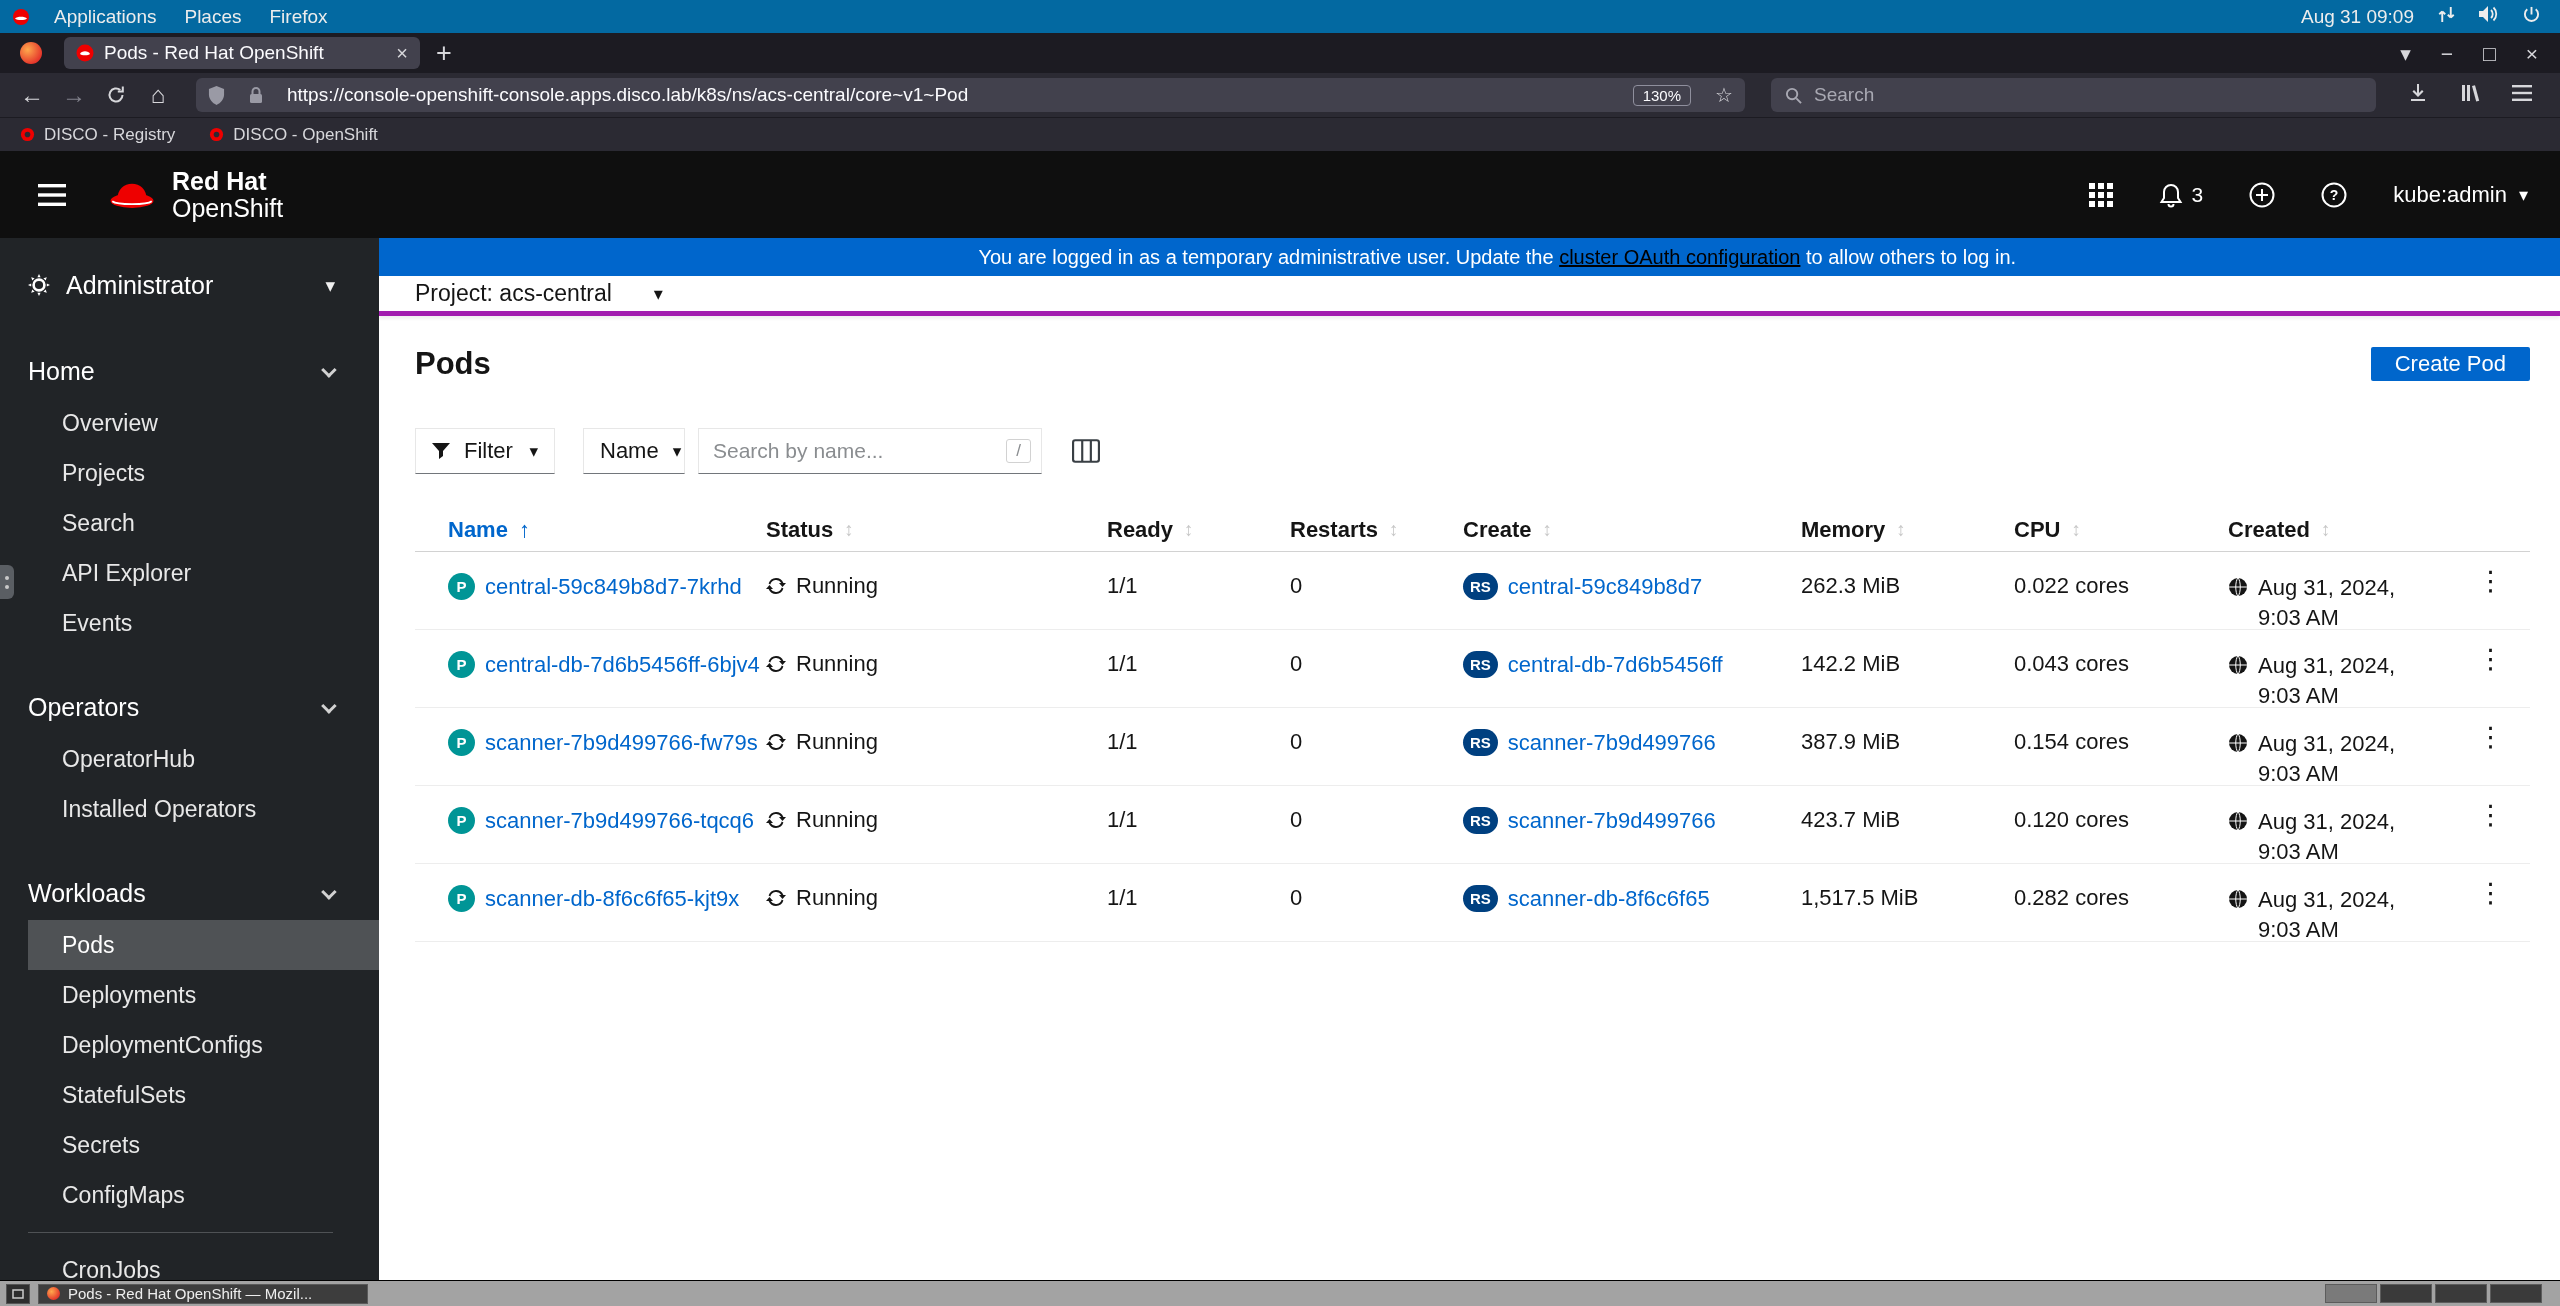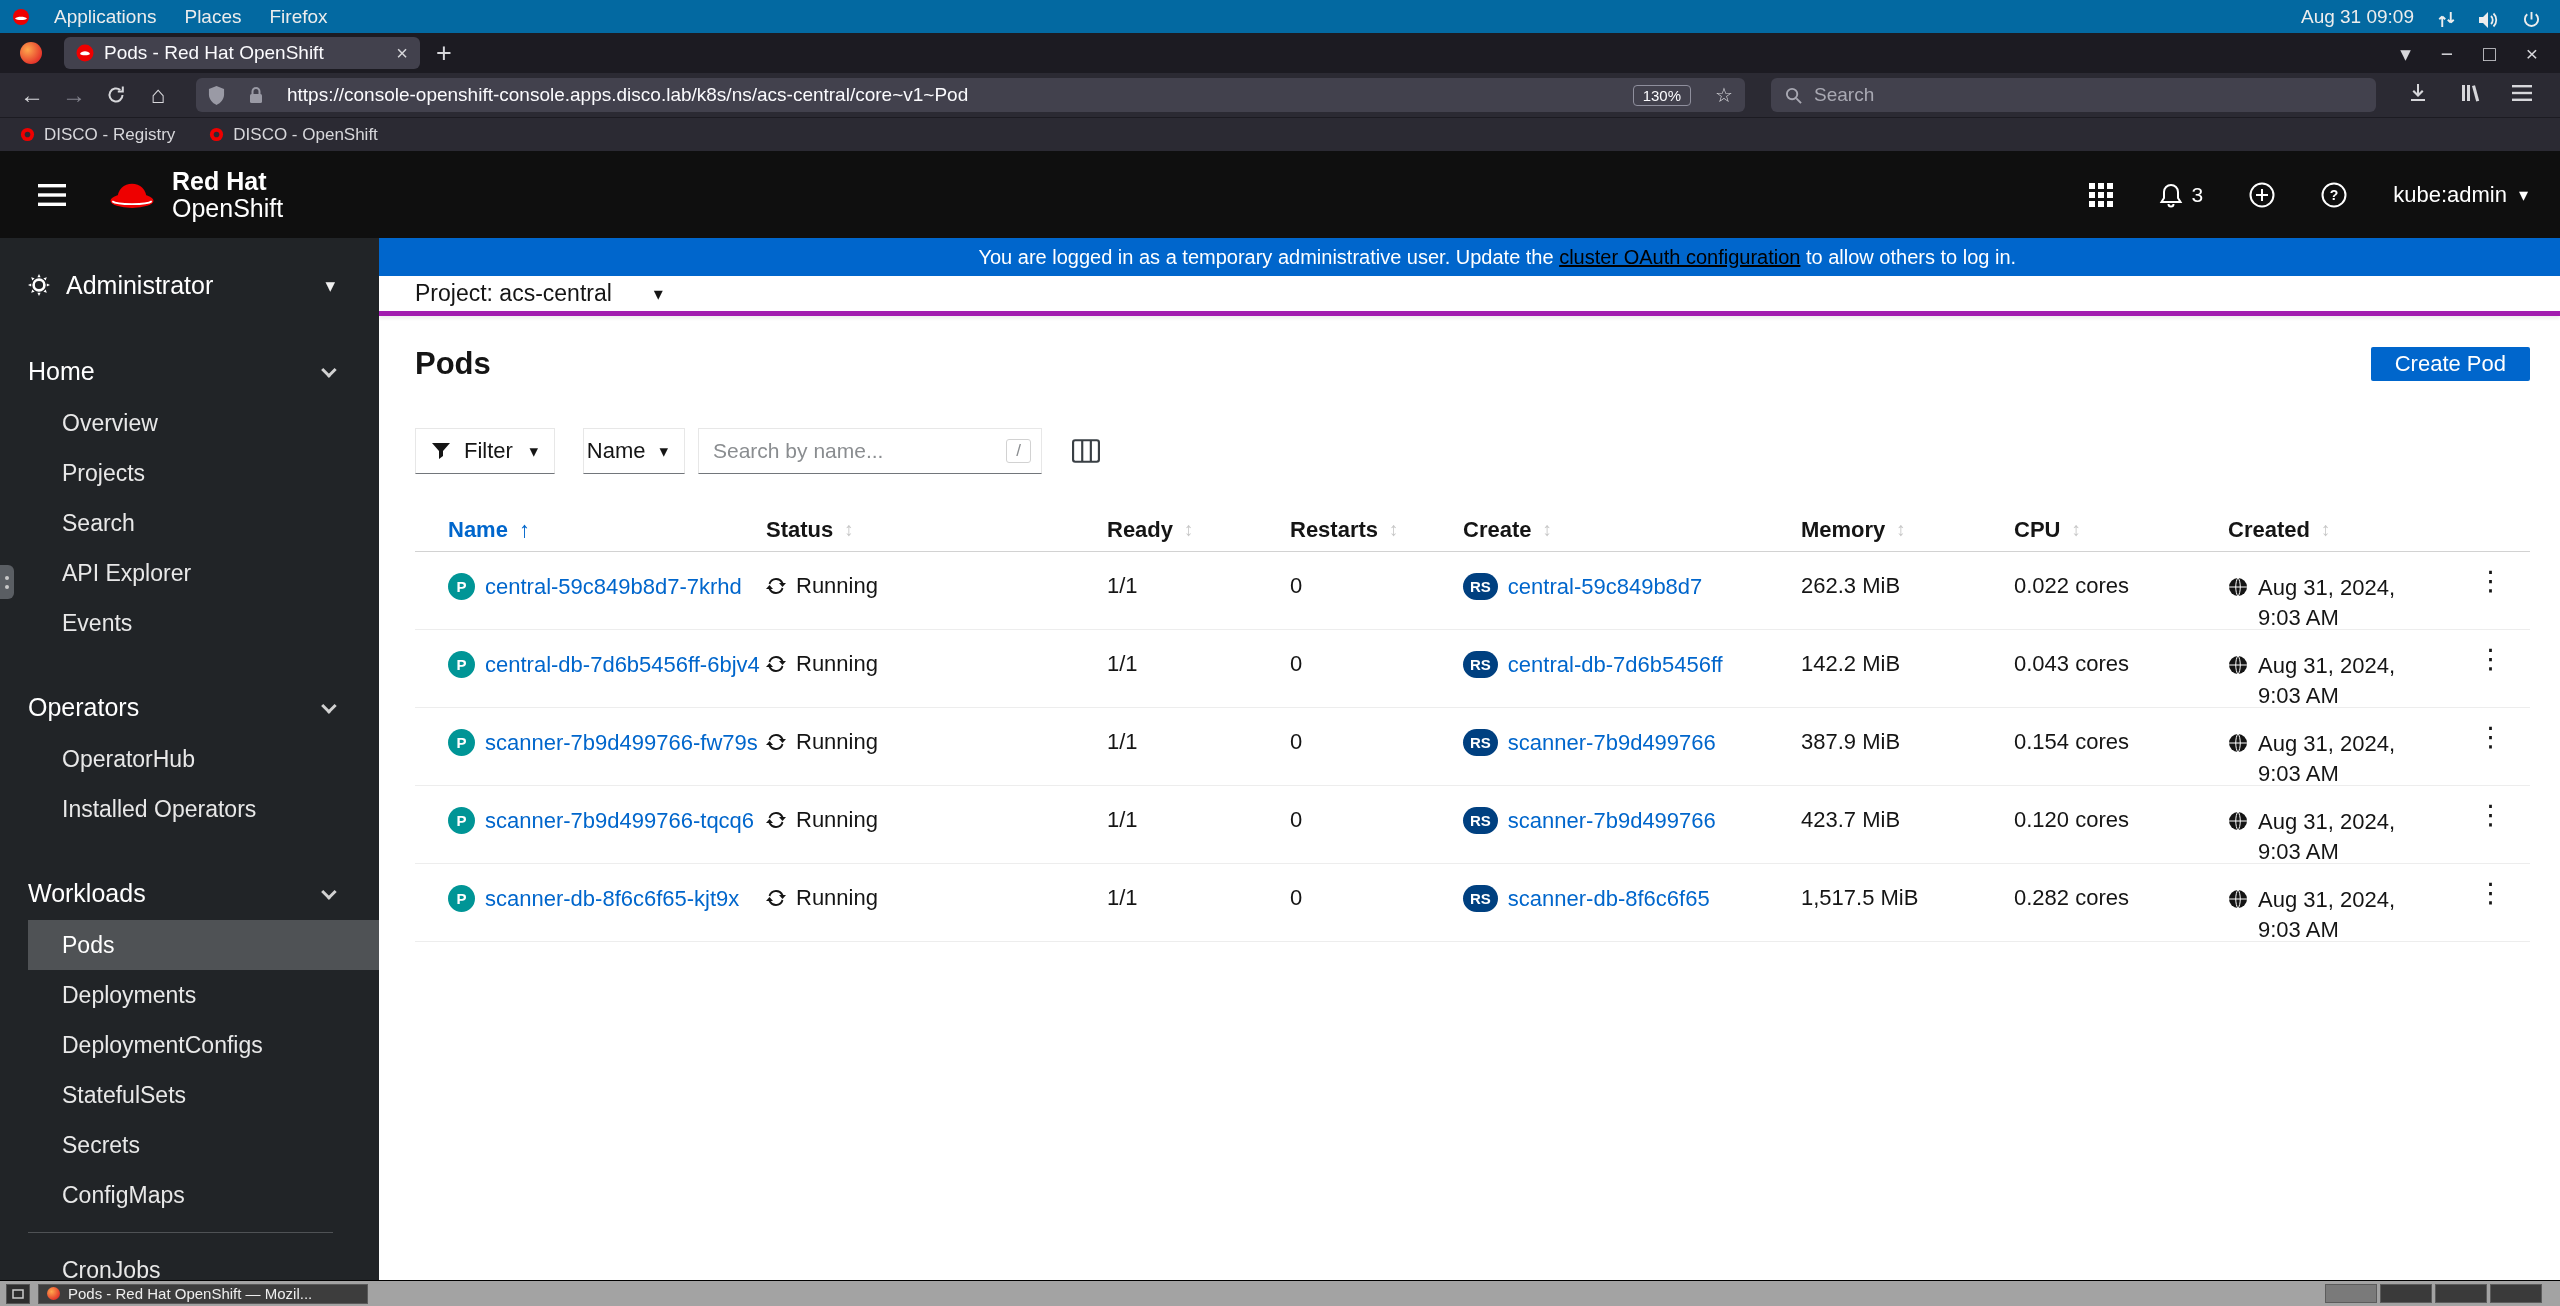--- a/index.html
+++ b/index.html
@@ -4,21 +4,21 @@
 <style>
   *{margin:0;padding:0;box-sizing:border-box;}
   html,body{width:2560px;height:1306px;overflow:hidden;}
   body{font-family:"Liberation Sans",sans-serif;background:#fff;color:#151515;}
   #screen{width:2560px;height:1306px;display:flex;flex-direction:column;}
 
   
   #os-topbar{height:33px;background:#0369a1;display:flex;align-items:center;color:#ededed;font-size:19px;flex:0 0 auto;padding:0 12px;}
   .os-logo{width:18px;height:18px;margin-right:10px;}
   .os-menu{padding:0 14px;height:33px;display:flex;align-items:center;cursor:default;}
-  #os-right{margin-left:auto;display:flex;align-items:flex-end;gap:24px;padding-right:8px;}
+  #os-right{margin-left:auto;display:flex;align-items:flex-start;gap:24px;padding-right:8px;}
   #os-right .osicon{display:flex;align-items:center;}
 
   
   #ff-tabbar{height:40px;background:#1c1b22;display:flex;align-items:center;flex:0 0 auto;padding:0 10px;}
   .ff-view{width:22px;height:22px;border-radius:50%;background:radial-gradient(circle at 35% 35%,#ffa94d,#e5362b 72%);margin:0 22px 0 10px;flex:0 0 auto;}
   .tab{height:32px;width:356px;background:#42414d;border-radius:6px;display:flex;align-items:center;padding:0 12px;color:#fbfbfe;font-size:19px;gap:10px;flex:0 0 auto;}
   .tab-title{white-space:nowrap;overflow:hidden;text-overflow:ellipsis;}
   .tab-close{margin-left:auto;color:#d7d7db;font-size:20px;line-height:1;}
   .newtab{color:#d7d7db;font-size:27px;margin-left:16px;line-height:1;}
   #tab-right{margin-left:auto;display:flex;align-items:center;gap:30px;padding-right:12px;color:#d7d7db;font-size:21px;}
@@ -77,21 +77,21 @@
   #project-bar{height:40px;display:flex;align-items:center;padding-left:36px;font-size:23px;border-bottom:5px solid #a21caf;box-shadow:0 3px 3px rgba(0,0,0,.06);flex:0 0 auto;}
   #project-selector{display:flex;align-items:center;gap:42px;}
   #project-selector .caret{font-size:18px;color:#151515;}
   #content{padding:30px 30px 0 36px;flex:1;overflow:hidden;}
   #title-row{display:flex;align-items:center;justify-content:space-between;}
   #page-title{font-size:31px;font-weight:700;color:#151515;}
   .btn-primary{background:#0066cc;color:#fff;border:none;font-size:22px;padding:4px 24px;border-radius:2px;font-family:inherit;cursor:pointer;}
 
   
   #toolbar{margin-top:46px;display:flex;align-items:center;}
-  .select-toggle{height:46px;background:#fff;border:1px solid #e7e7e7;border-bottom:1px solid #72767b;display:flex;align-items:center;gap:14px;padding:0 16px;font-size:22px;color:#151515;cursor:pointer;justify-content:flex-end;}
+  .select-toggle{height:46px;background:#fff;border:1px solid #e7e7e7;border-bottom:1px solid #72767b;display:flex;align-items:center;gap:14px;padding:0 16px;font-size:22px;color:#151515;cursor:pointer;}
   .select-toggle .caret{margin-left:auto;font-size:17px;color:#151515;}
   #filter-toggle{width:140px;}
   #attr-toggle{width:102px;margin-left:28px;}
   #name-search{height:46px;width:344px;margin-left:13px;border:1px solid #e7e7e7;border-bottom:1px solid #72767b;display:flex;align-items:center;padding:0 10px 0 14px;gap:8px;background:#fff;}
   #name-search input{border:none;outline:none;flex:1;font-size:21px;font-family:"Liberation Sans",sans-serif;color:#151515;min-width:0;background:transparent;}
   #name-search input::placeholder{color:#8a8d90;}
   .kbd{border:1px solid #d2d2d2;border-radius:3px;color:#8a8d90;font-size:17px;padding:1px 9px;flex:0 0 auto;}
   #col-mgmt{margin-left:30px;background:none;border:none;cursor:pointer;display:flex;align-items:center;}
 
   

